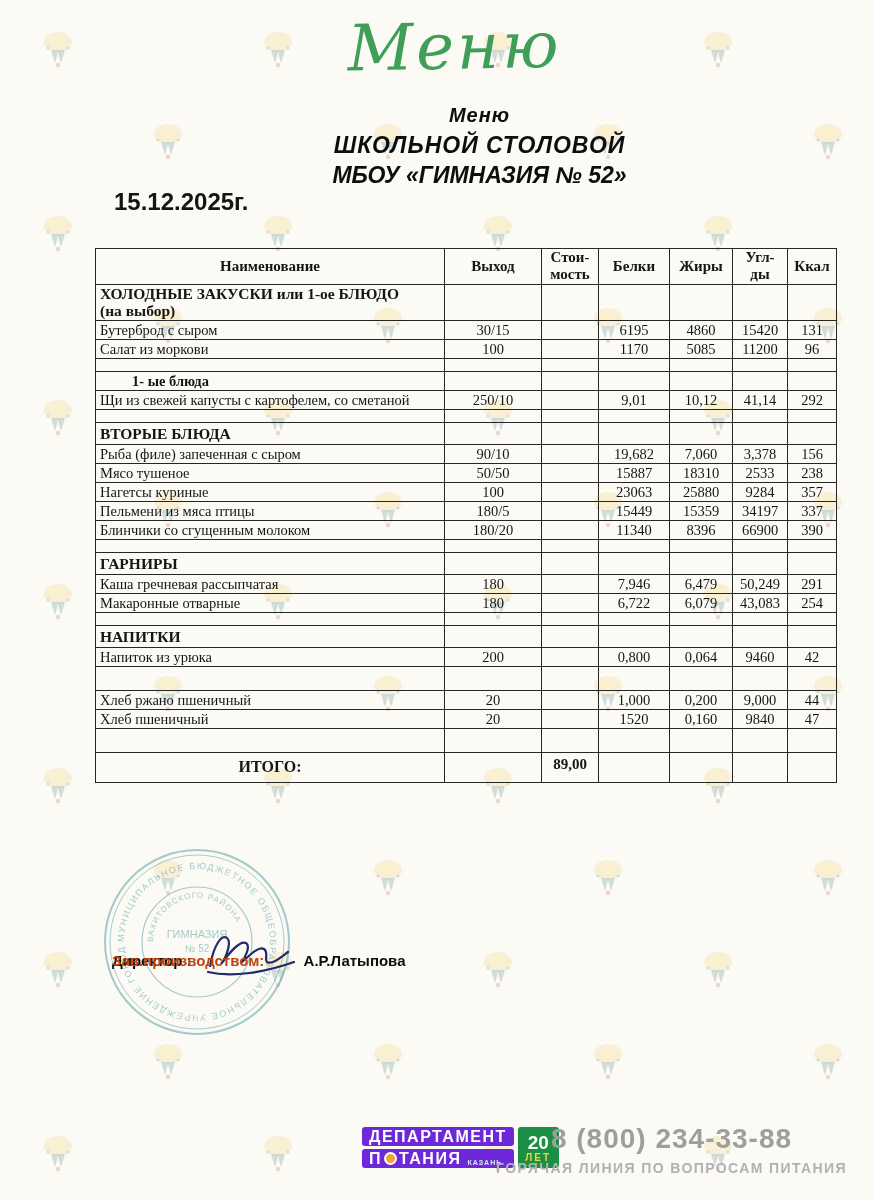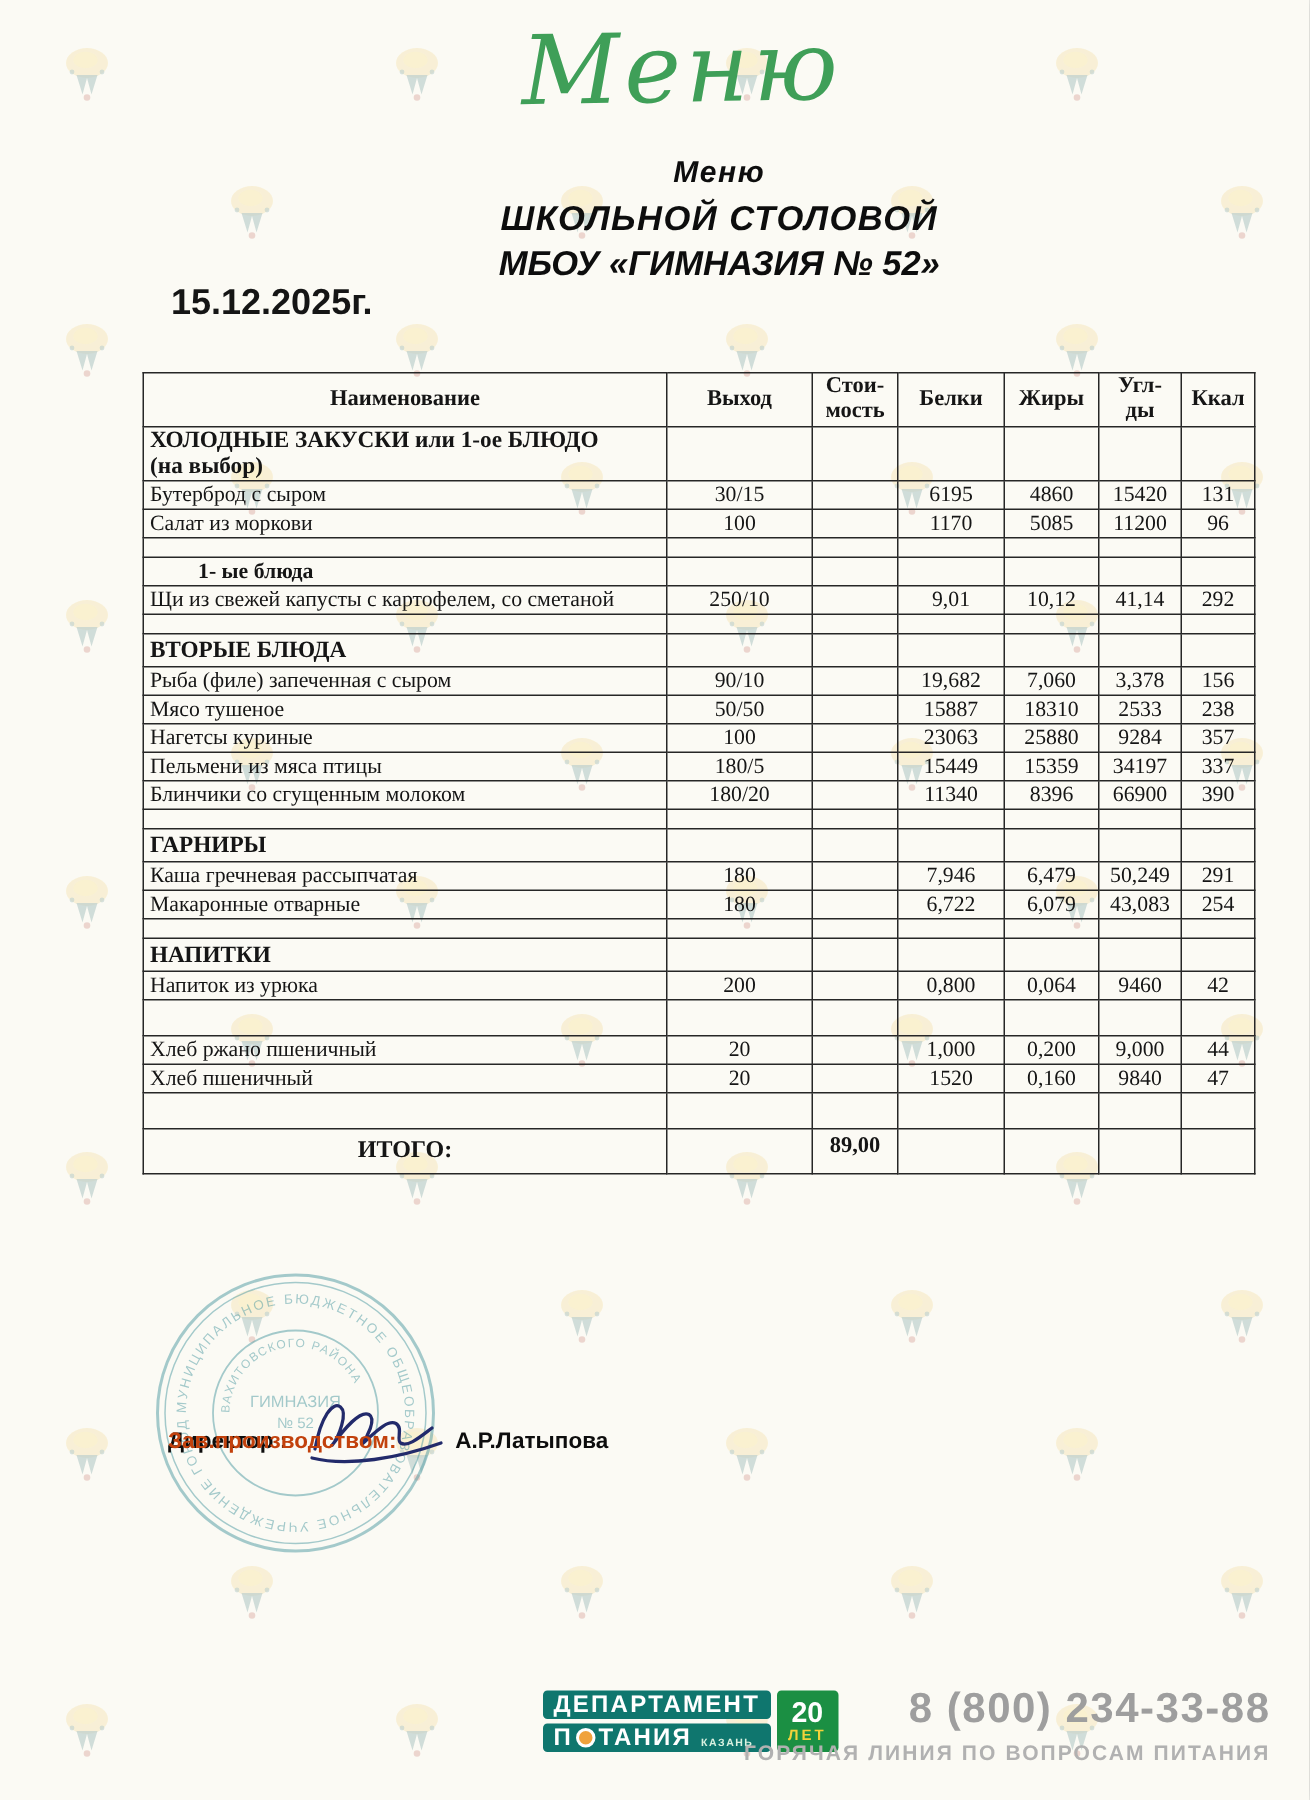--- a/index.html
+++ b/index.html
@@ -72,36 +72,36 @@
     color: #c2410c;
   }
 
   
   .logo {
     position: absolute; left: 362px; top: 1127px; display: flex; align-items: stretch; gap: 4px;
     font-family: "Liberation Sans", sans-serif;
   }
   .logo-bars { display: flex; flex-direction: column; gap: 3px; }
   .bar {
-    background: #0f766e; color: #fff; font-weight: bold; font-size: 16px;
+    background: #6d28d9; color: #fff; font-weight: bold; font-size: 16px;
     letter-spacing: 1.5px; padding: 2px 7px; border-radius: 3px;
     display: flex; align-items: center; line-height: 1; height: 19px;
   }
   .o-circle {
     width: 13px; height: 13px; border-radius: 50%; background: #f0a23c;
     border: 2px solid #fff; display: inline-block; margin: 0 2px;
   }
   .logo-city { font-size: 7px; letter-spacing: 1px; margin-left: 6px; color: #d9f2e1; align-self: flex-end; }
   .badge {
     width: 41px; background: #1b8f43; border-radius: 3px;
     display: flex; flex-direction: column; align-items: center; justify-content: center;
   }
   .badge-num { color: #fff; font-weight: bold; font-size: 19px; line-height: 1; }
   .badge-let { color: #f3d23a; font-weight: bold; font-size: 10px; letter-spacing: 2px; }
-  .phone-block { position: absolute; right: 26px; top: 1123px; text-align: right; font-family: "Liberation Sans", sans-serif; }
+  .phone-block { position: absolute; right: 26px; top: 1123px; text-align: center; font-family: "Liberation Sans", sans-serif; }
   .phone { font-size: 28px; font-weight: bold; color: #9e9e9e; letter-spacing: 1px; }
   .hotline { font-size: 14px; font-weight: bold; color: #b1b1b1; letter-spacing: 1.4px; margin-top: 5px; }
 </style>
 </head>
 <body>
 
 <div class="page">
 
   <svg class="watermark" width="873" height="1200" viewBox="0 0 873 1200" aria-hidden="true">
     <defs>

